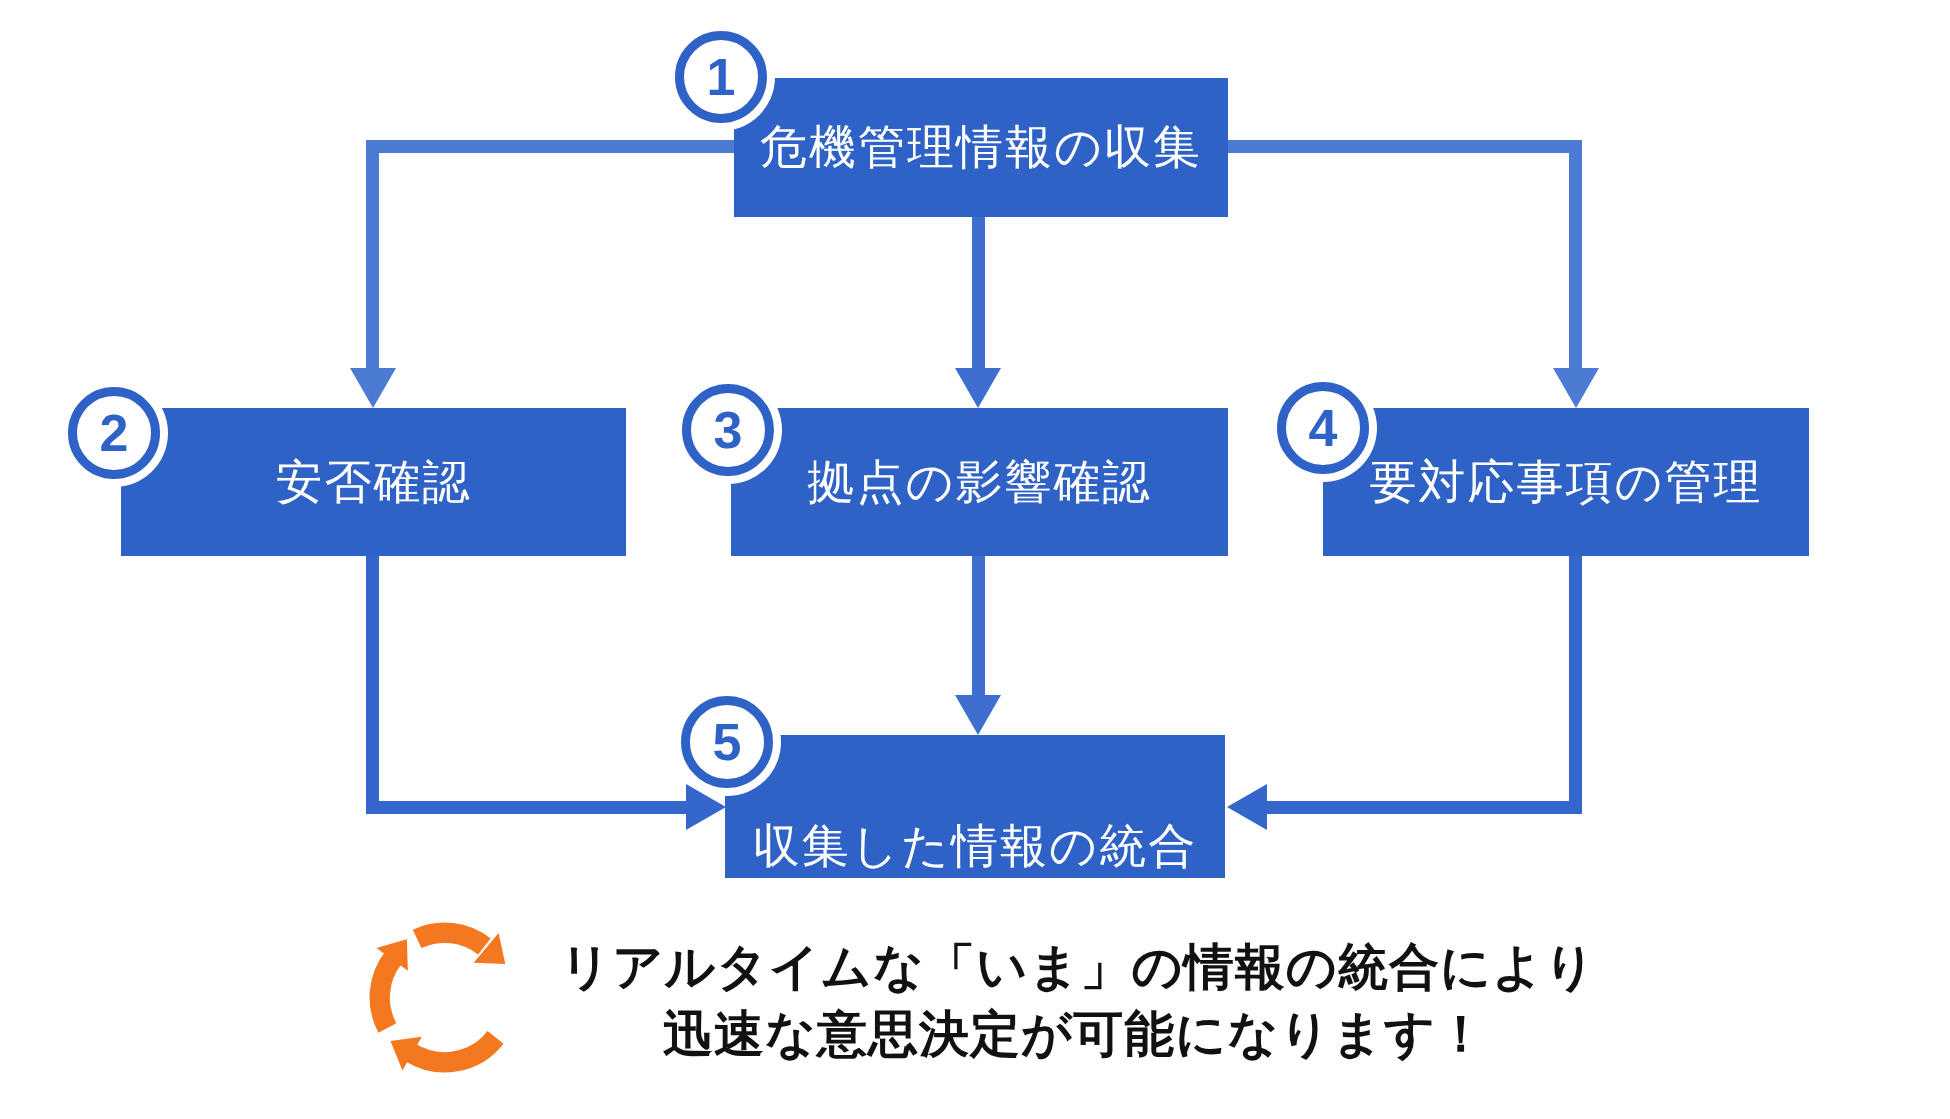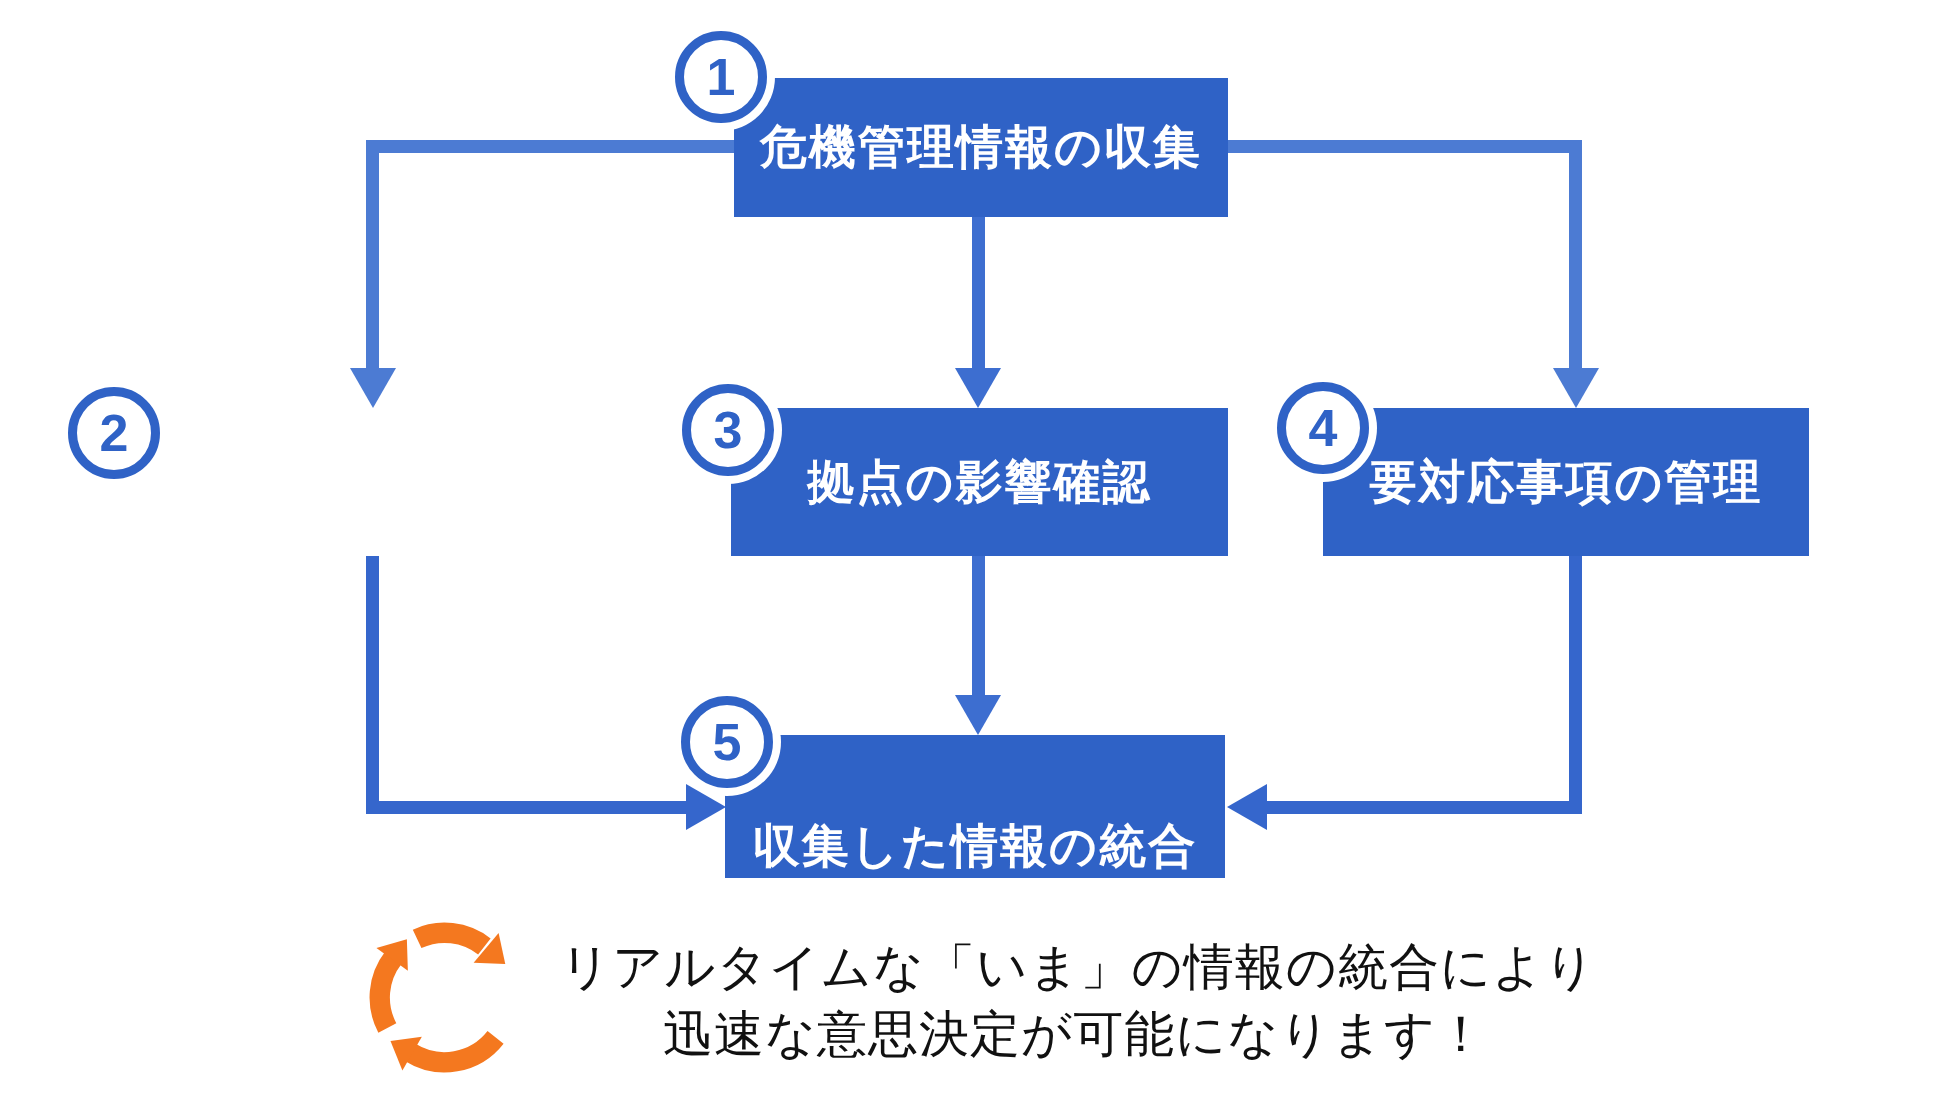--- a/index.html
+++ b/index.html
@@ -24,21 +24,21 @@
   .head.down{border-left:23px solid transparent;border-right:23px solid transparent;border-top:40px solid var(--connector);}
   .head.down.light{border-top-color:var(--connector_light);background:none;}
   .head.right{border-top:23px solid transparent;border-bottom:23px solid transparent;border-left:40px solid var(--connector_dark);}
   .head.left{border-top:23px solid transparent;border-bottom:23px solid transparent;border-right:40px solid var(--connector_dark);}
   
   .node{
     position:absolute;background:var(--box);
     display:flex;align-items:center;justify-content:center;
   }
   .node .label{
-    color:#ffffff;font-size:47px;font-weight:bold;letter-spacing:2px;white-space:nowrap;
+    color:#ffffff;font-size:47px;font-weight:normal;letter-spacing:2px;white-space:nowrap;
   }
   .b1{left:734px;top:78px;width:494px;height:139px;}
   .b2{left:121px;top:408px;width:505px;height:148px;}
   .b3{left:731px;top:408px;width:497px;height:148px;}
   .b4{left:1323px;top:408px;width:486px;height:148px;align-items:center;}
   .b5{left:725px;top:735px;width:500px;height:143px;align-items:flex-end;}
   
   .badge{
     position:absolute;width:74px;height:74px;box-sizing:content-box;
     background:#ffffff;border:9px solid var(--box);border-radius:50%;
@@ -49,21 +49,21 @@
   .c1{left:675px;top:31px;}
   .c2{left:68px;top:387px;}
   .c3{left:682px;top:384px;}
   .c4{left:1277px;top:382px;}
   .c5{left:681px;top:696px;}
   
   .cycle-icon{position:absolute;left:352px;top:905px;width:185px;height:185px;}
   .footer-text{
     position:absolute;left:560px;top:934px;width:1030px;
     text-align:center;color:var(--text);
-    font-size:50px;font-weight:normal;line-height:67px;letter-spacing:1px;white-space:nowrap;
+    font-size:50px;font-weight:bold;line-height:67px;letter-spacing:1px;white-space:nowrap;
   }
 </style>
 </head>
 <body>
 
 <div class="stage">
 
   <div class="seg light" style="left:366px;top:140px;width:368px;height:13px;"></div>
   <div class="seg light" style="left:366px;top:140px;width:13px;height:228px;"></div>
   <div class="head down light" style="left:350px;top:368px;"></div>
@@ -81,20 +81,23 @@
   <div class="seg dark" style="left:366px;top:556px;width:13px;height:258px;"></div>
   <div class="seg dark" style="left:366px;top:801px;width:320px;height:13px;"></div>
   <div class="head right" style="left:686px;top:784px;"></div>
 
   <div class="seg dark" style="left:1569px;top:556px;width:13px;height:258px;"></div>
   <div class="seg dark" style="left:1266px;top:801px;width:316px;height:13px;"></div>
   <div class="head left" style="left:1227px;top:784px;"></div>
 
   <div class="node b1">
     <span class="label">危機管理情報の収集</span>
+  </div>
+  <div class="node b2">
+    <span class="label">安否確認</span>
   </div>
   <div class="node b3">
     <span class="label">拠点の影響確認</span>
   </div>
   <div class="node b4">
     <span class="label">要対応事項の管理</span>
   </div>
   <div class="node b5">
     <span class="label">収集した情報の統合</span>
   </div>

